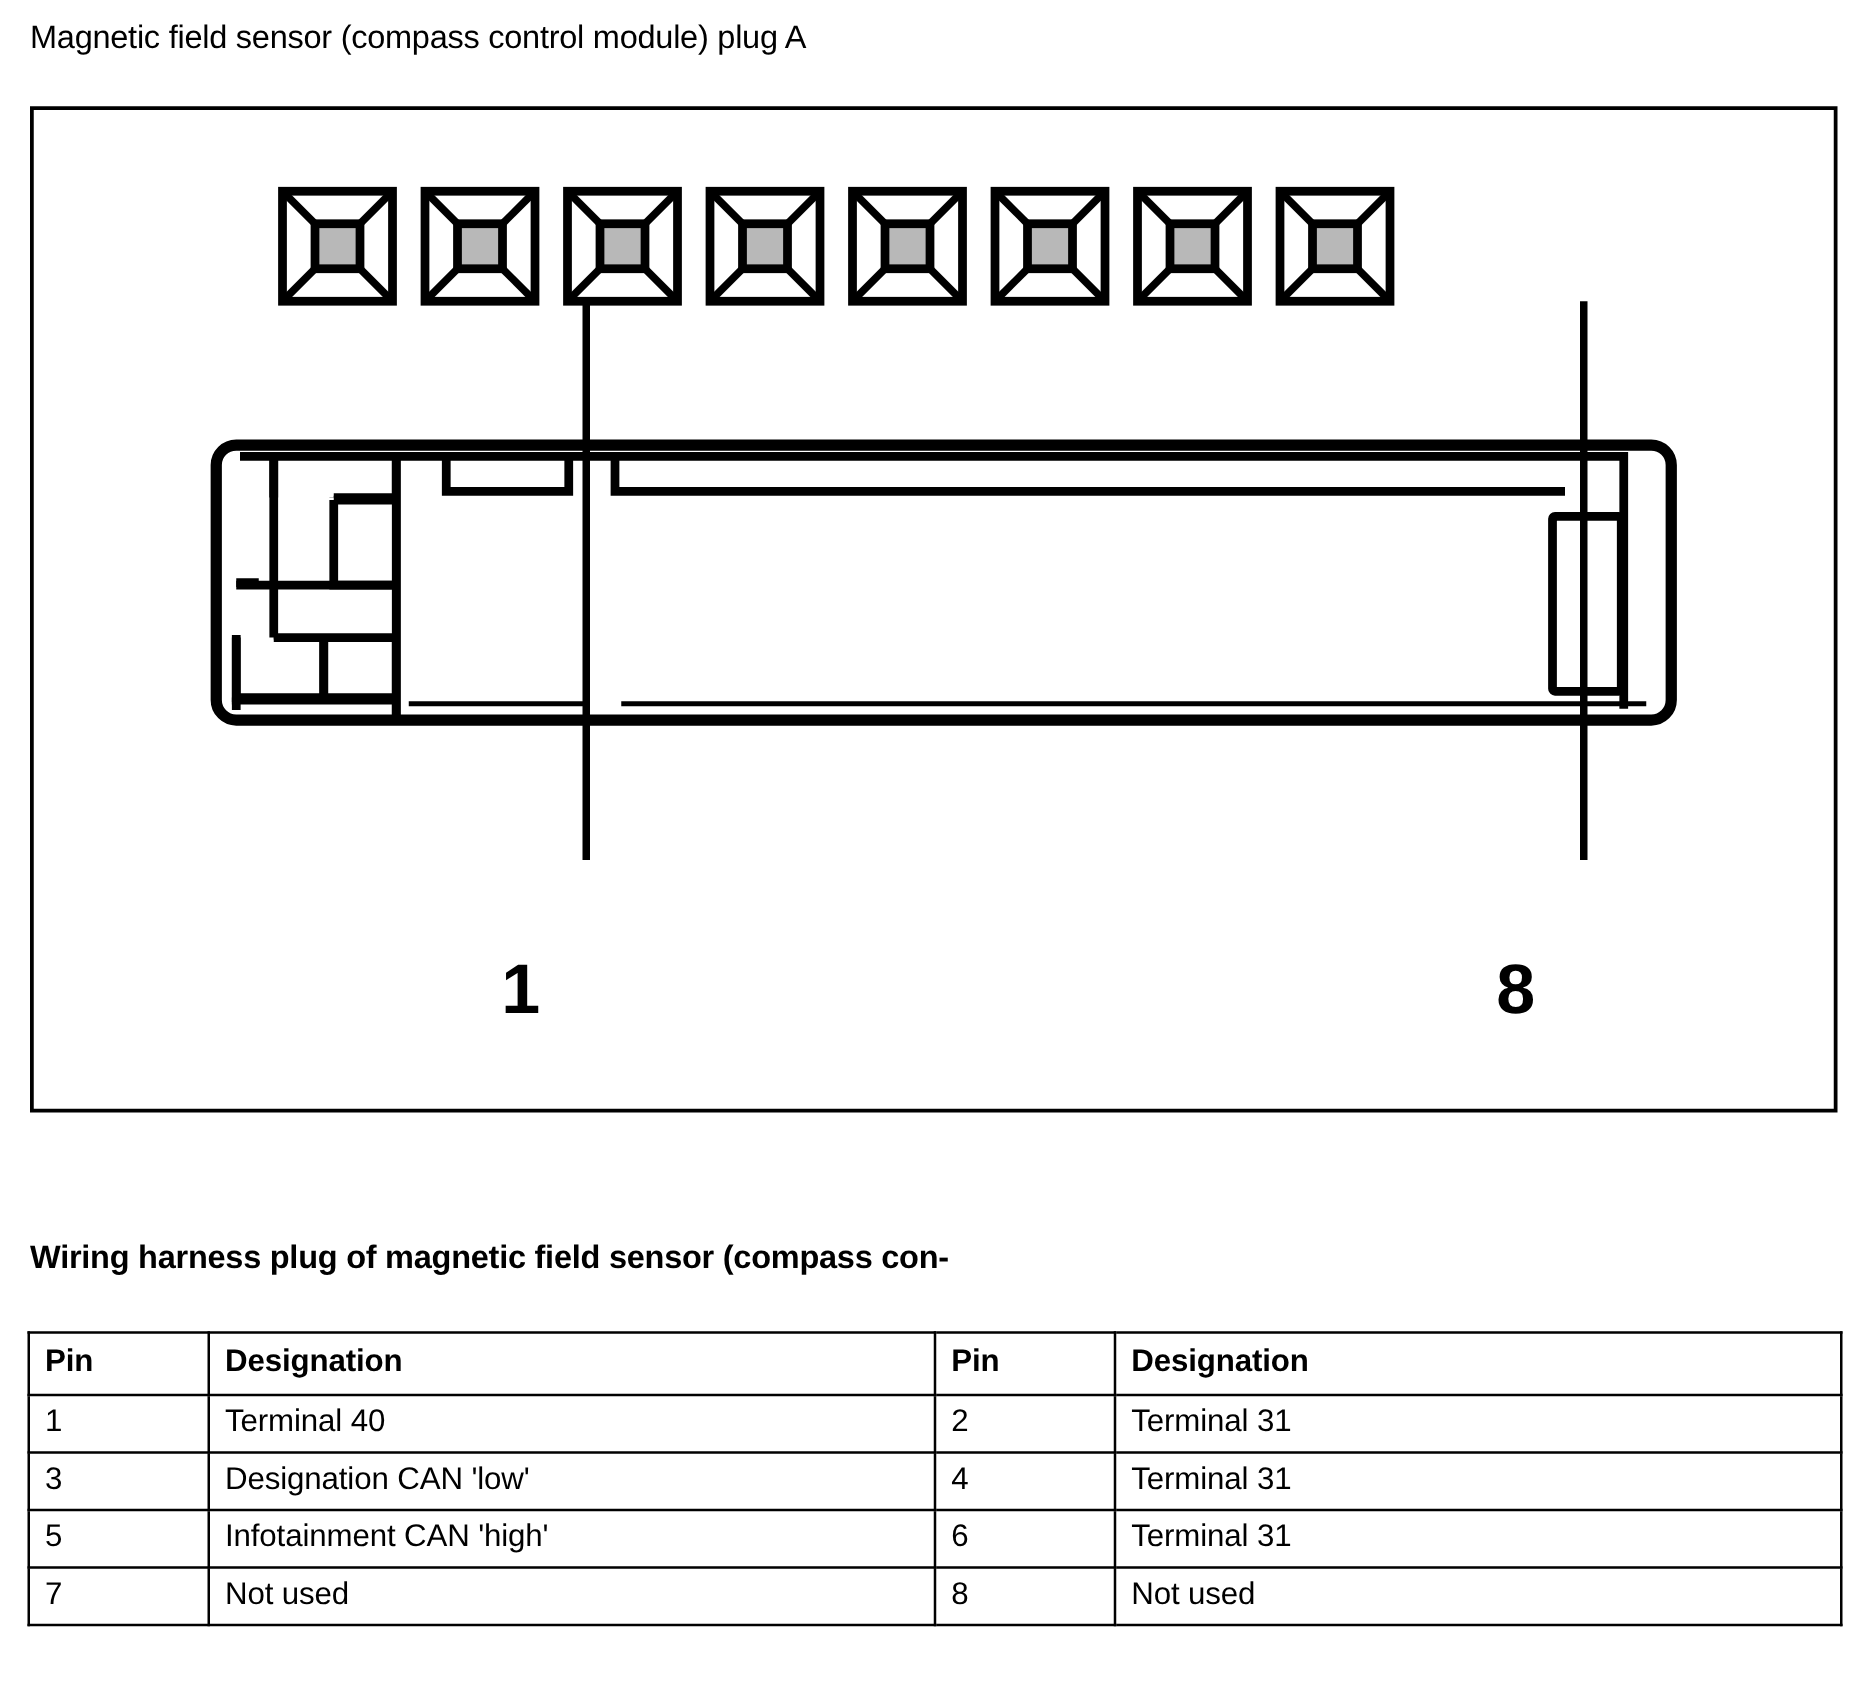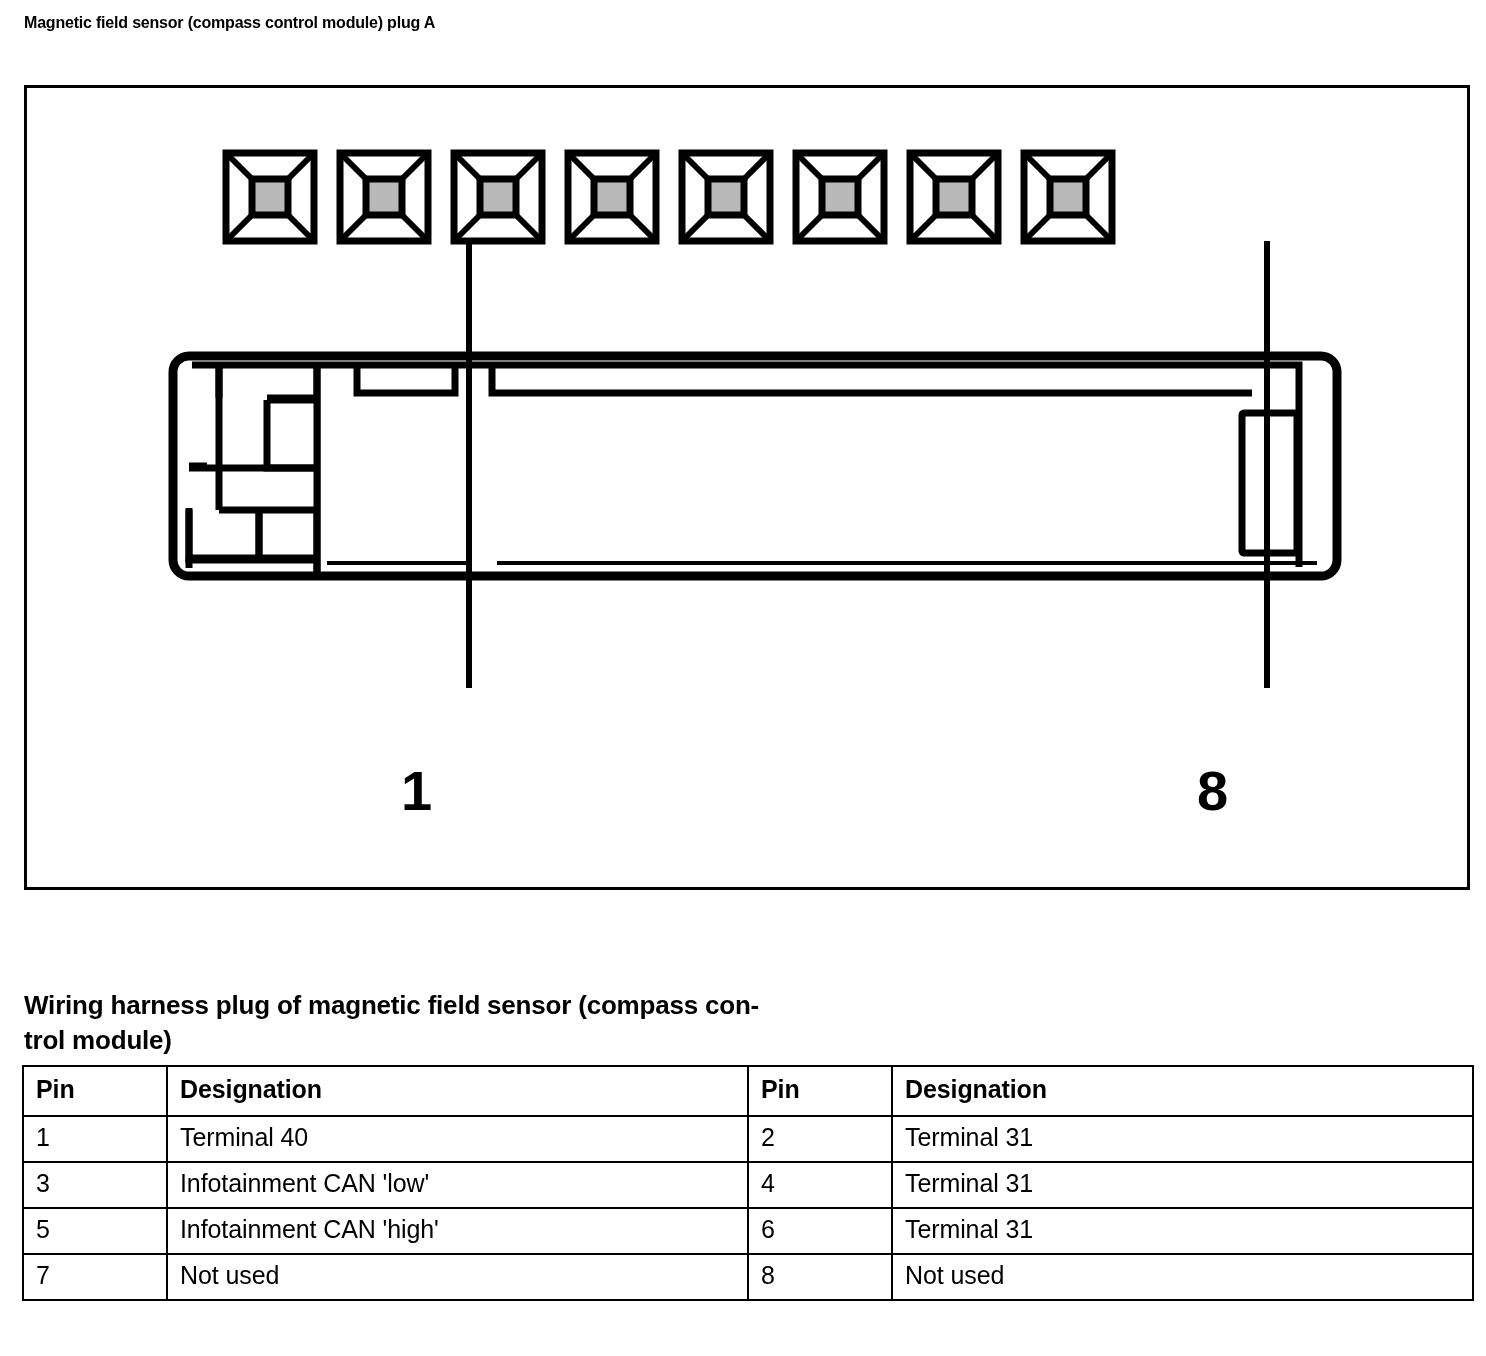--- a/index.html
+++ b/index.html
@@ -13,22 +13,22 @@
     font-family: "Liberation Sans", sans-serif;
     color: #000000;
     position: relative;
     overflow: hidden;
   }
 
   
   .section-title {
     position: absolute;
     left: 24px;
-    font-weight: bold;
-    font-size: 16px;
+    font-weight: normal;
+    font-size: 26px;
     line-height: 1.30;
     letter-spacing: -0.2px;
     white-space: nowrap;
   }
   #plug-title { top: 13px; }
 
   .caption {
     position: absolute;
     left: 24px;
     top: 948px;
@@ -243,42 +243,41 @@
       <path d="M 82 160 L 82 210"></path>
     </g>
   </svg>
 
   <div class="callout-number" id="callout-1">1</div>
   <div class="callout-number" id="callout-8">8</div>
 </div>
 
 <div class="caption">
   <span class="line">Wiring harness plug of magnetic field sensor (compass con-</span>
-  <span class="line">trol module)</span>
 </div>
 
 <table id="pin-table">
   <thead>
     <tr>
       <th class="col-pin">Pin</th>
       <th class="col-desig">Designation</th>
       <th class="col-pin">Pin</th>
       <th class="col-desig">Designation</th>
     </tr>
   </thead>
   <tbody>
     <tr>
       <td>1</td>
       <td>Terminal 40</td>
       <td>2</td>
       <td>Terminal 31</td>
     </tr>
     <tr>
       <td>3</td>
-      <td>Infotainment CAN 'low'</td>
+      <td>Designation CAN 'low'</td>
       <td>4</td>
       <td>Terminal 31</td>
     </tr>
     <tr>
       <td>5</td>
       <td>Infotainment CAN 'high'</td>
       <td>6</td>
       <td>Terminal 31</td>
     </tr>
     <tr>

